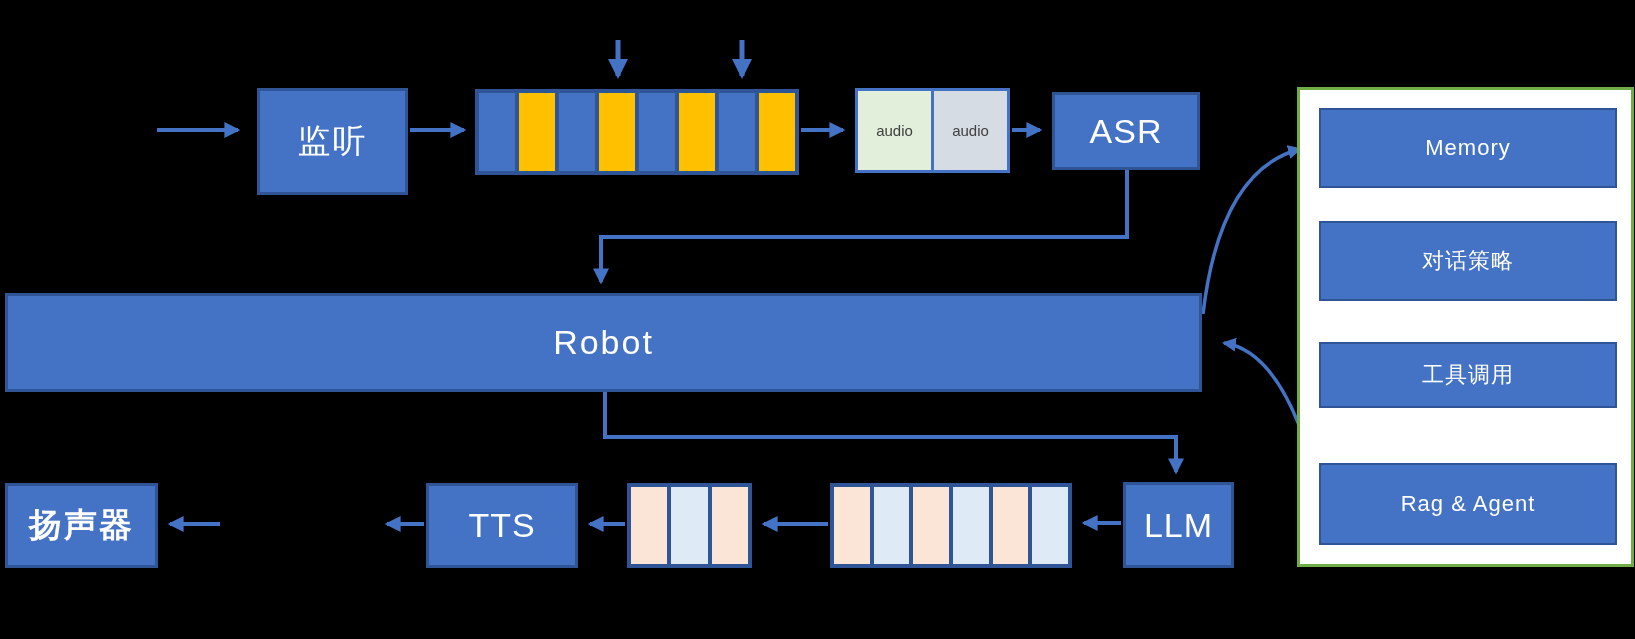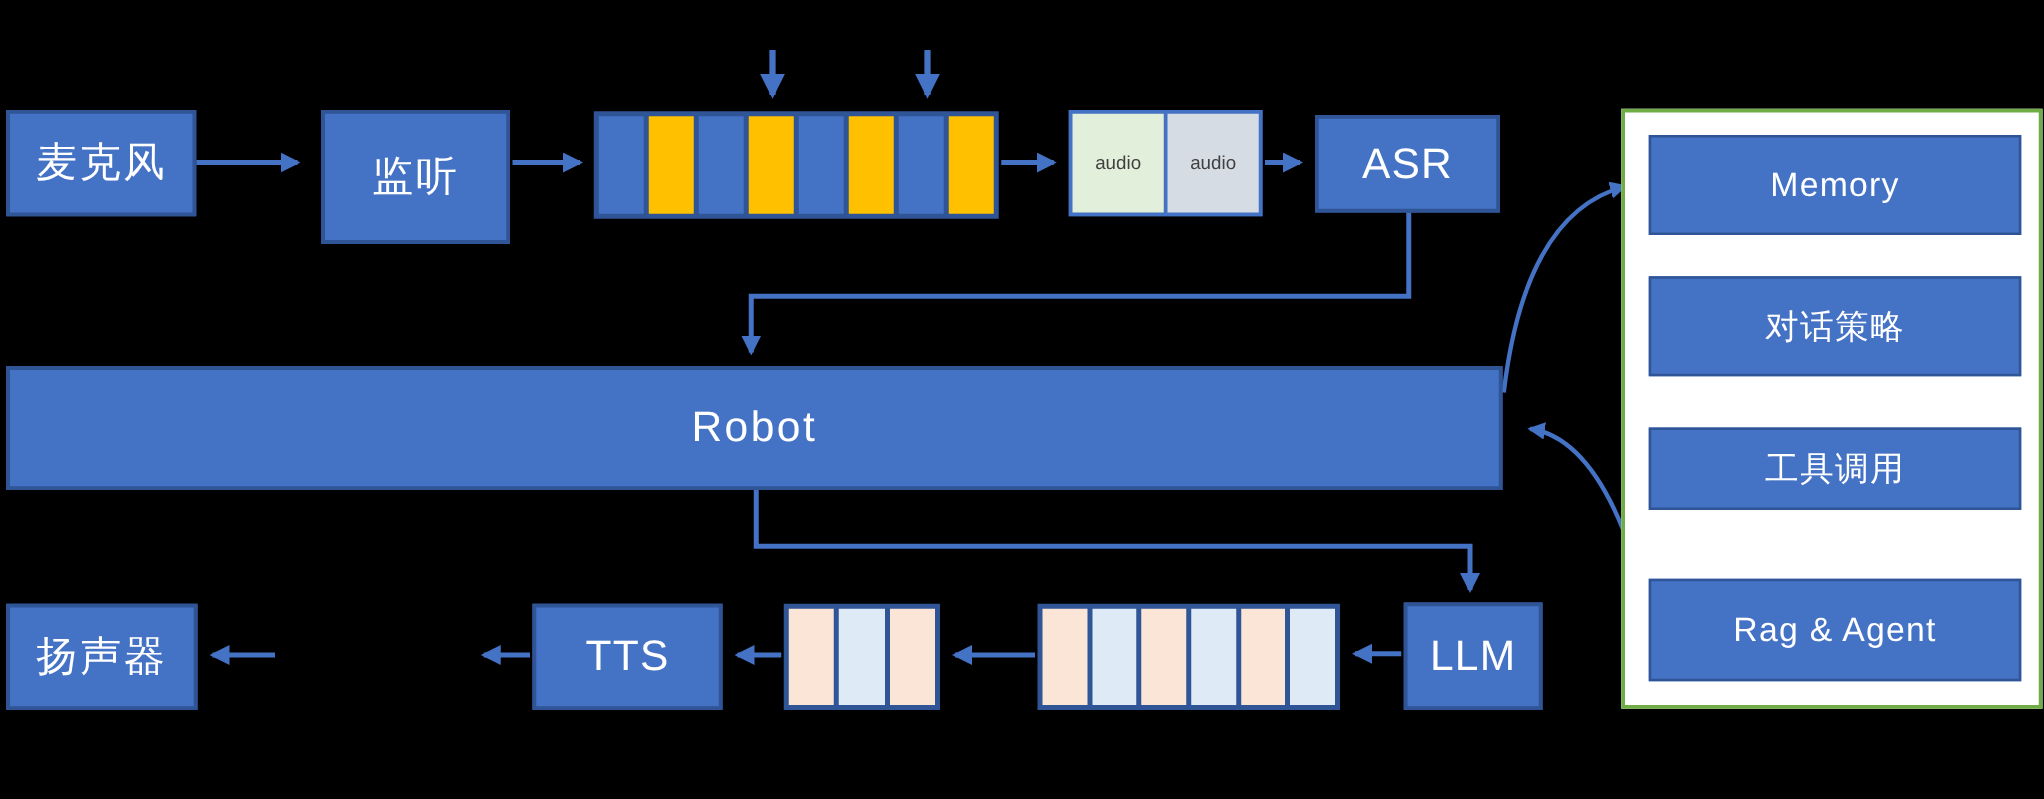--- a/index.html
+++ b/index.html
@@ -12,39 +12,39 @@
   .latin{font-size:34px;letter-spacing:1px;}
   
   .mic{left:5px;top:88px;width:152px;height:85px;}
   .listen{left:257px;top:88px;width:151px;height:107px;}
   .asr{left:1052px;top:92px;width:148px;height:78px;}
   
   .robot{left:5px;top:293px;width:1197px;height:99px;font-size:34px;}
   .llm{left:1123px;top:482px;width:111px;height:86px;}
   .tts{left:426px;top:483px;width:152px;height:85px;}
   .play{left:222px;top:483px;width:153px;height:85px;}
-  .speaker{left:5px;top:483px;width:153px;height:85px;}
+  .speaker{left:5px;top:483px;width:153px;height:85px;font-weight:bold;}
   
   .stripebox{position:absolute;display:flex;gap:4px;padding:4px;background:#2F5597;box-sizing:border-box;}
   .stripebox .stripe{flex:1;}
   .buf-in{left:475px;top:89px;width:324px;height:86px;}
   .buf-out-large{left:830px;top:483px;width:242px;height:85px;}
   .buf-out-small{left:627px;top:483px;width:125px;height:85px;}
   
   .audio-pair{position:absolute;left:855px;top:88px;width:155px;height:85px;display:flex;gap:3px;
               background:#4472C4;border:3px solid #4472C4;box-sizing:border-box;}
   .audio-cell{flex:1;display:flex;align-items:center;justify-content:center;
               font-size:15px;color:#404040;letter-spacing:0;}
   .audio-green{background:#E2EFDA;}
   .audio-lav{background:#D6DCE4;}
   
   .panel{position:absolute;left:1297px;top:87px;width:337px;height:480px;background:#FFFFFF;
          border:3px solid #70AD47;box-sizing:border-box;}
   .panel-item{position:absolute;left:19px;width:298px;background:#4472C4;border:2px solid #2F5597;
-              color:#FFFFFF;font-size:27px;display:flex;align-items:center;justify-content:center;
+              color:#FFFFFF;font-size:22px;display:flex;align-items:center;justify-content:center;
               box-sizing:border-box;letter-spacing:1px;white-space:nowrap;}
   .p-memory{top:18px;height:80px;}
   .p-policy{top:131px;height:80px;font-family:Liberation Mono, monospace;}
   .p-tool{top:252px;height:66px;}
   .p-rag{top:373px;height:82px;}
 </style>
 </head>
 <body>
 
 <div class="stage">
@@ -67,21 +67,20 @@
       <path d="M1121 523 H1084" marker-end="url(#ah)"></path>
       <path d="M828 524 H764" marker-end="url(#ah)"></path>
       <path d="M625 524 H590" marker-end="url(#ah)"></path>
       <path d="M424 524 H387" marker-end="url(#ah)"></path>
       <path d="M220 524 H170" marker-end="url(#ah)"></path>
       <path d="M1203 314 Q1220 170 1300 149" stroke-width="3.5" marker-end="url(#ah)"></path>
       <path d="M1322 502 Q1288 352 1224 343" stroke-width="3.5" marker-end="url(#ah)"></path>
     </g>
   </svg>
 
-  <div class="node mic">麦克风</div>
   <div class="node listen">监听</div>
   <div class="stripebox buf-in">
       <div class="stripe" style="background: rgb(68, 114, 196);"></div>
       <div class="stripe" style="background: rgb(255, 192, 0);"></div>
       <div class="stripe" style="background: rgb(68, 114, 196);"></div>
       <div class="stripe" style="background: rgb(255, 192, 0);"></div>
       <div class="stripe" style="background: rgb(68, 114, 196);"></div>
       <div class="stripe" style="background: rgb(255, 192, 0);"></div>
       <div class="stripe" style="background: rgb(68, 114, 196);"></div>
       <div class="stripe" style="background: rgb(255, 192, 0);"></div>

